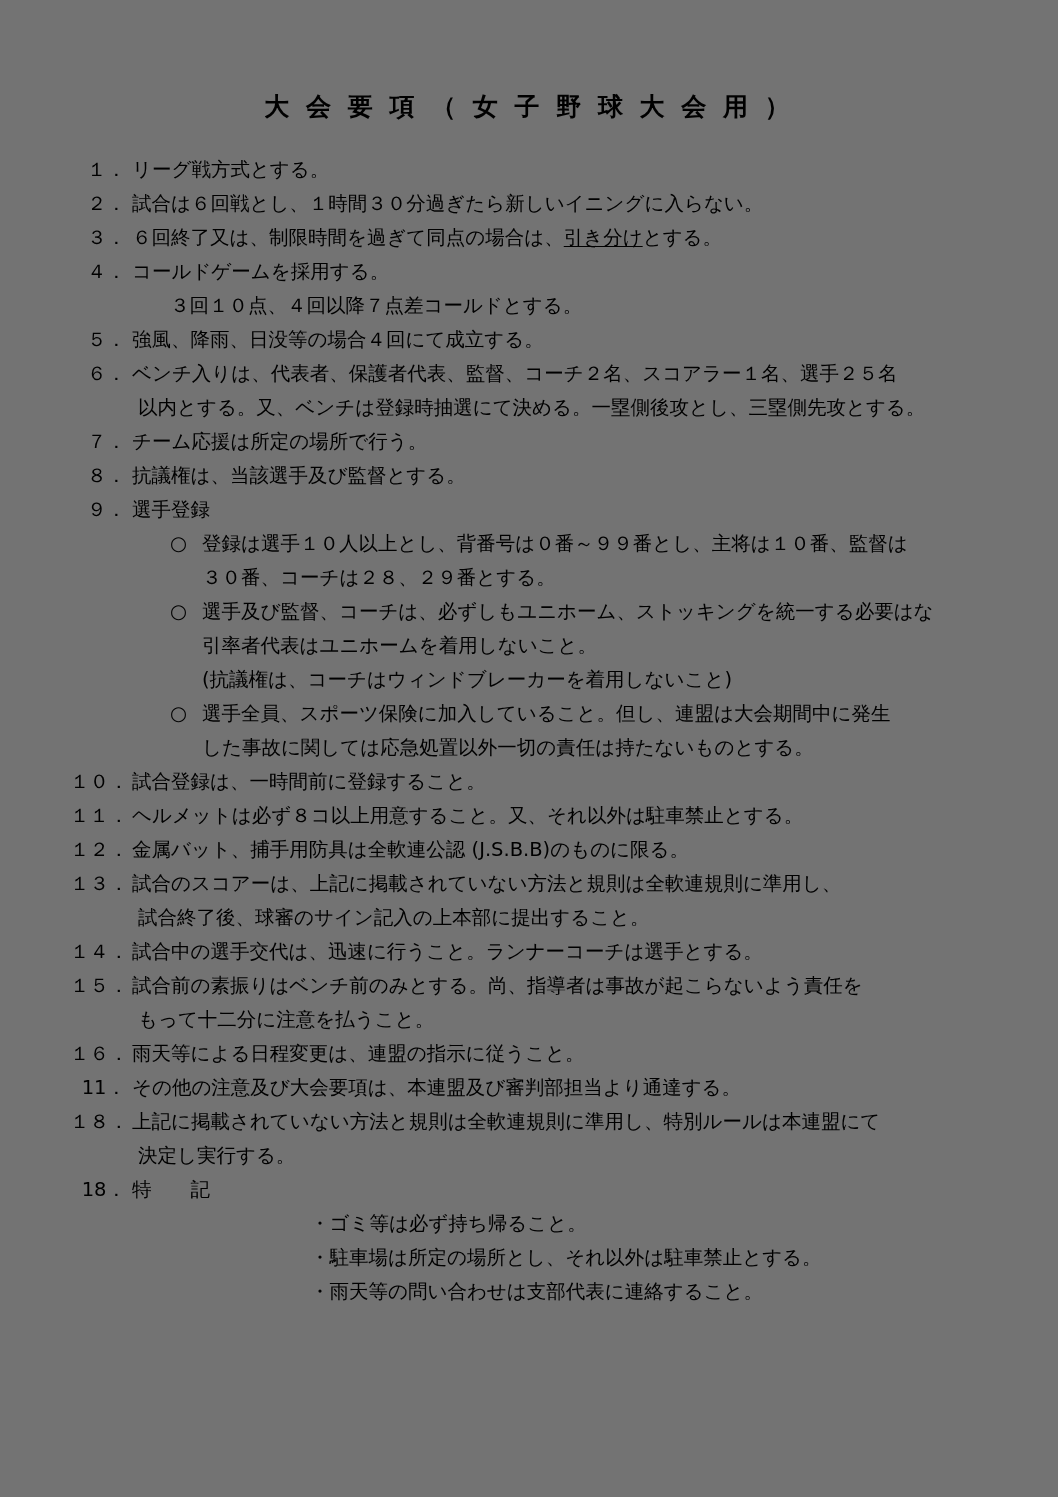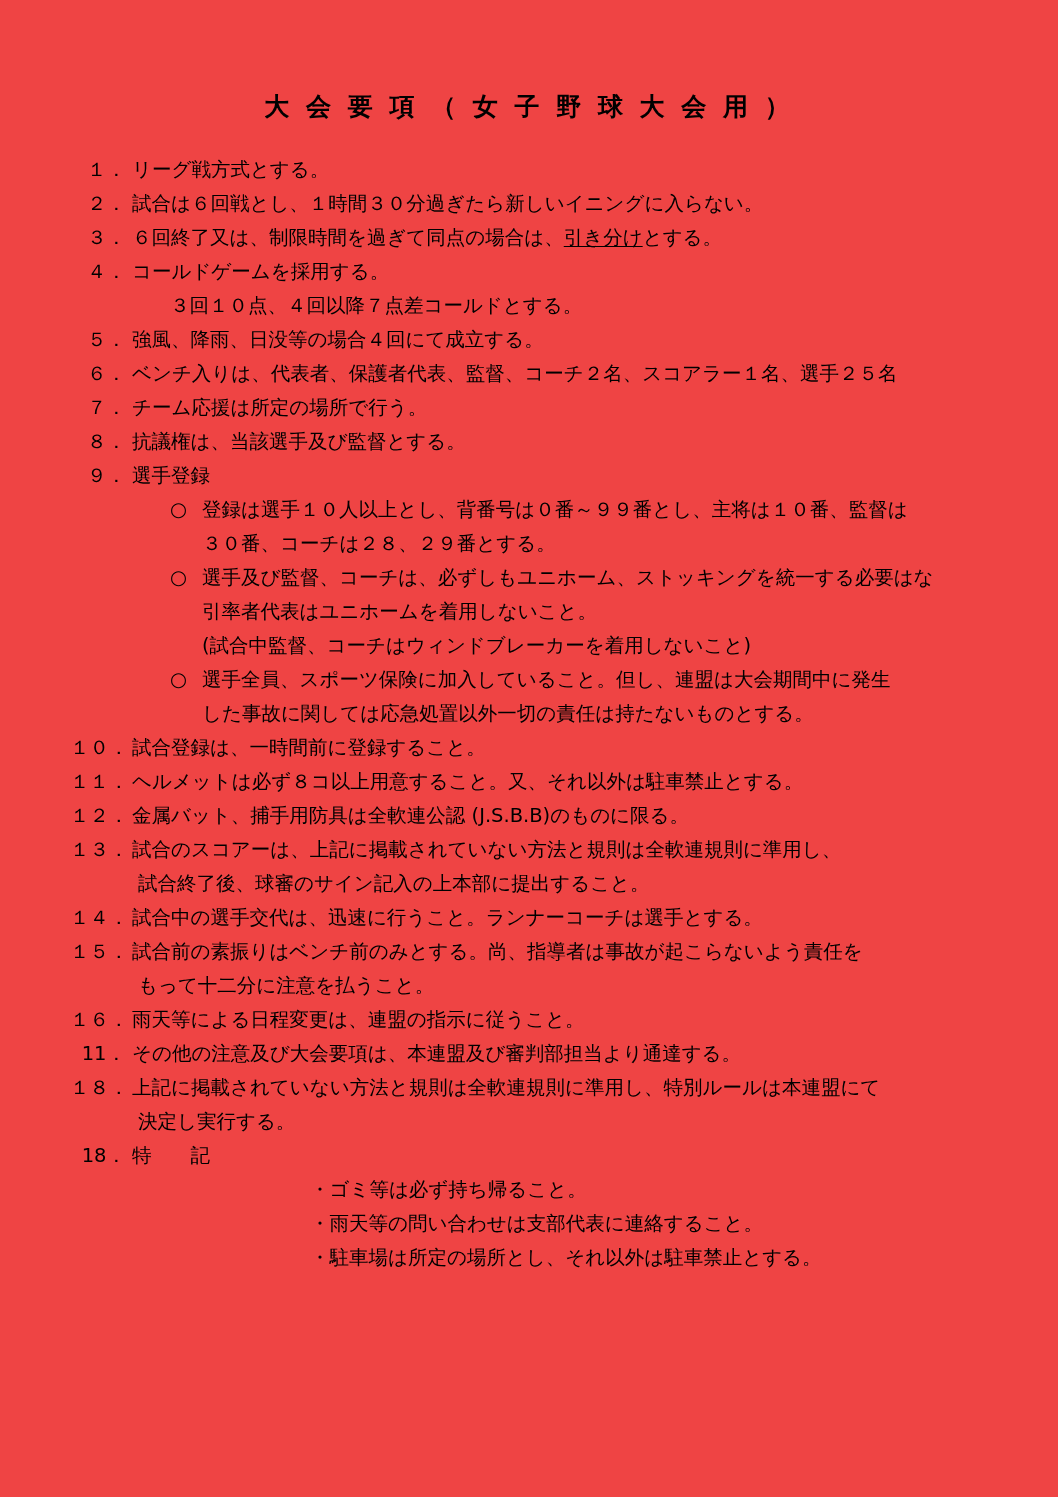--- a/index.html
+++ b/index.html
@@ -8,21 +8,21 @@
     background: #ffffff;
   }
   body {
     font-family: "DejaVu Sans", "Liberation Sans", sans-serif;
     color: #000000;
   }
   .page {
     position: relative;
     width: 1058px;
     height: 1497px;
-    background: #ef4444;
+    background: #737373;
     box-sizing: border-box;
     padding: 80px 70px 0 70px;
     overflow: hidden;
   }
   .doc-title {
     text-align: center;
     font-size: 25px;
     font-weight: bold;
     letter-spacing: 4px;
     margin: 10px 0 30px 0;
@@ -115,20 +115,21 @@
 
     <div class="item">
       <span class="num">５．</span>
       <span class="txt">強風、降雨、日没等の場合４回にて成立する。</span>
     </div>
 
     <div class="item">
       <span class="num">６．</span>
       <span class="txt">ベンチ入りは、代表者、保護者代表、監督、コーチ２名、スコアラー１名、選手２５名</span>
     </div>
+    <div class="cont-2">以内とする。又、ベンチは登録時抽選にて決める。一塁側後攻とし、三塁側先攻とする。</div>
 
     <div class="item">
       <span class="num">７．</span>
       <span class="txt">チーム応援は所定の場所で行う。</span>
     </div>
 
     <div class="item">
       <span class="num">８．</span>
       <span class="txt">抗議権は、当該選手及び監督とする。</span>
     </div>
@@ -142,21 +143,21 @@
       <span class="mark">○</span>
       <span class="subtxt">登録は選手１０人以上とし、背番号は０番～９９番とし、主将は１０番、監督は</span>
     </div>
     <div class="cont">３０番、コーチは２８、２９番とする。</div>
 
     <div class="sub">
       <span class="mark">○</span>
       <span class="subtxt">選手及び監督、コーチは、必ずしもユニホーム、ストッキングを統一する必要はな</span>
     </div>
     <div class="cont">引率者代表はユニホームを着用しないこと。</div>
-    <div class="cont">(試合中監督、コーチはウィンドブレーカーを着用しないこと)</div>
+    <div class="cont">(抗議権は、コーチはウィンドブレーカーを着用しないこと)</div>
 
     <div class="sub">
       <span class="mark">○</span>
       <span class="subtxt">選手全員、スポーツ保険に加入していること。但し、連盟は大会期間中に発生</span>
     </div>
     <div class="cont">した事故に関しては応急処置以外一切の責任は持たないものとする。</div>
 
     <div class="item">
       <span class="num wide">１０．</span>
       <span class="txt">試合登録は、一時間前に登録すること。</span>
@@ -205,18 +206,18 @@
     </div>
     <div class="cont-2">決定し実行する。</div>
 
     <div class="item">
       <span class="num wide">18．</span>
       <span class="txt">特　　記</span>
     </div>
 
     <div class="tokki-list">
       <div class="line">・ゴミ等は必ず持ち帰ること。</div>
+      <div class="line">・駐車場は所定の場所とし、それ以外は駐車禁止とする。</div>
       <div class="line">・雨天等の問い合わせは支部代表に連絡すること。</div>
-      <div class="line">・駐車場は所定の場所とし、それ以外は駐車禁止とする。</div>
     </div>
 
   </div>
 </div>
 
 </body></html>

